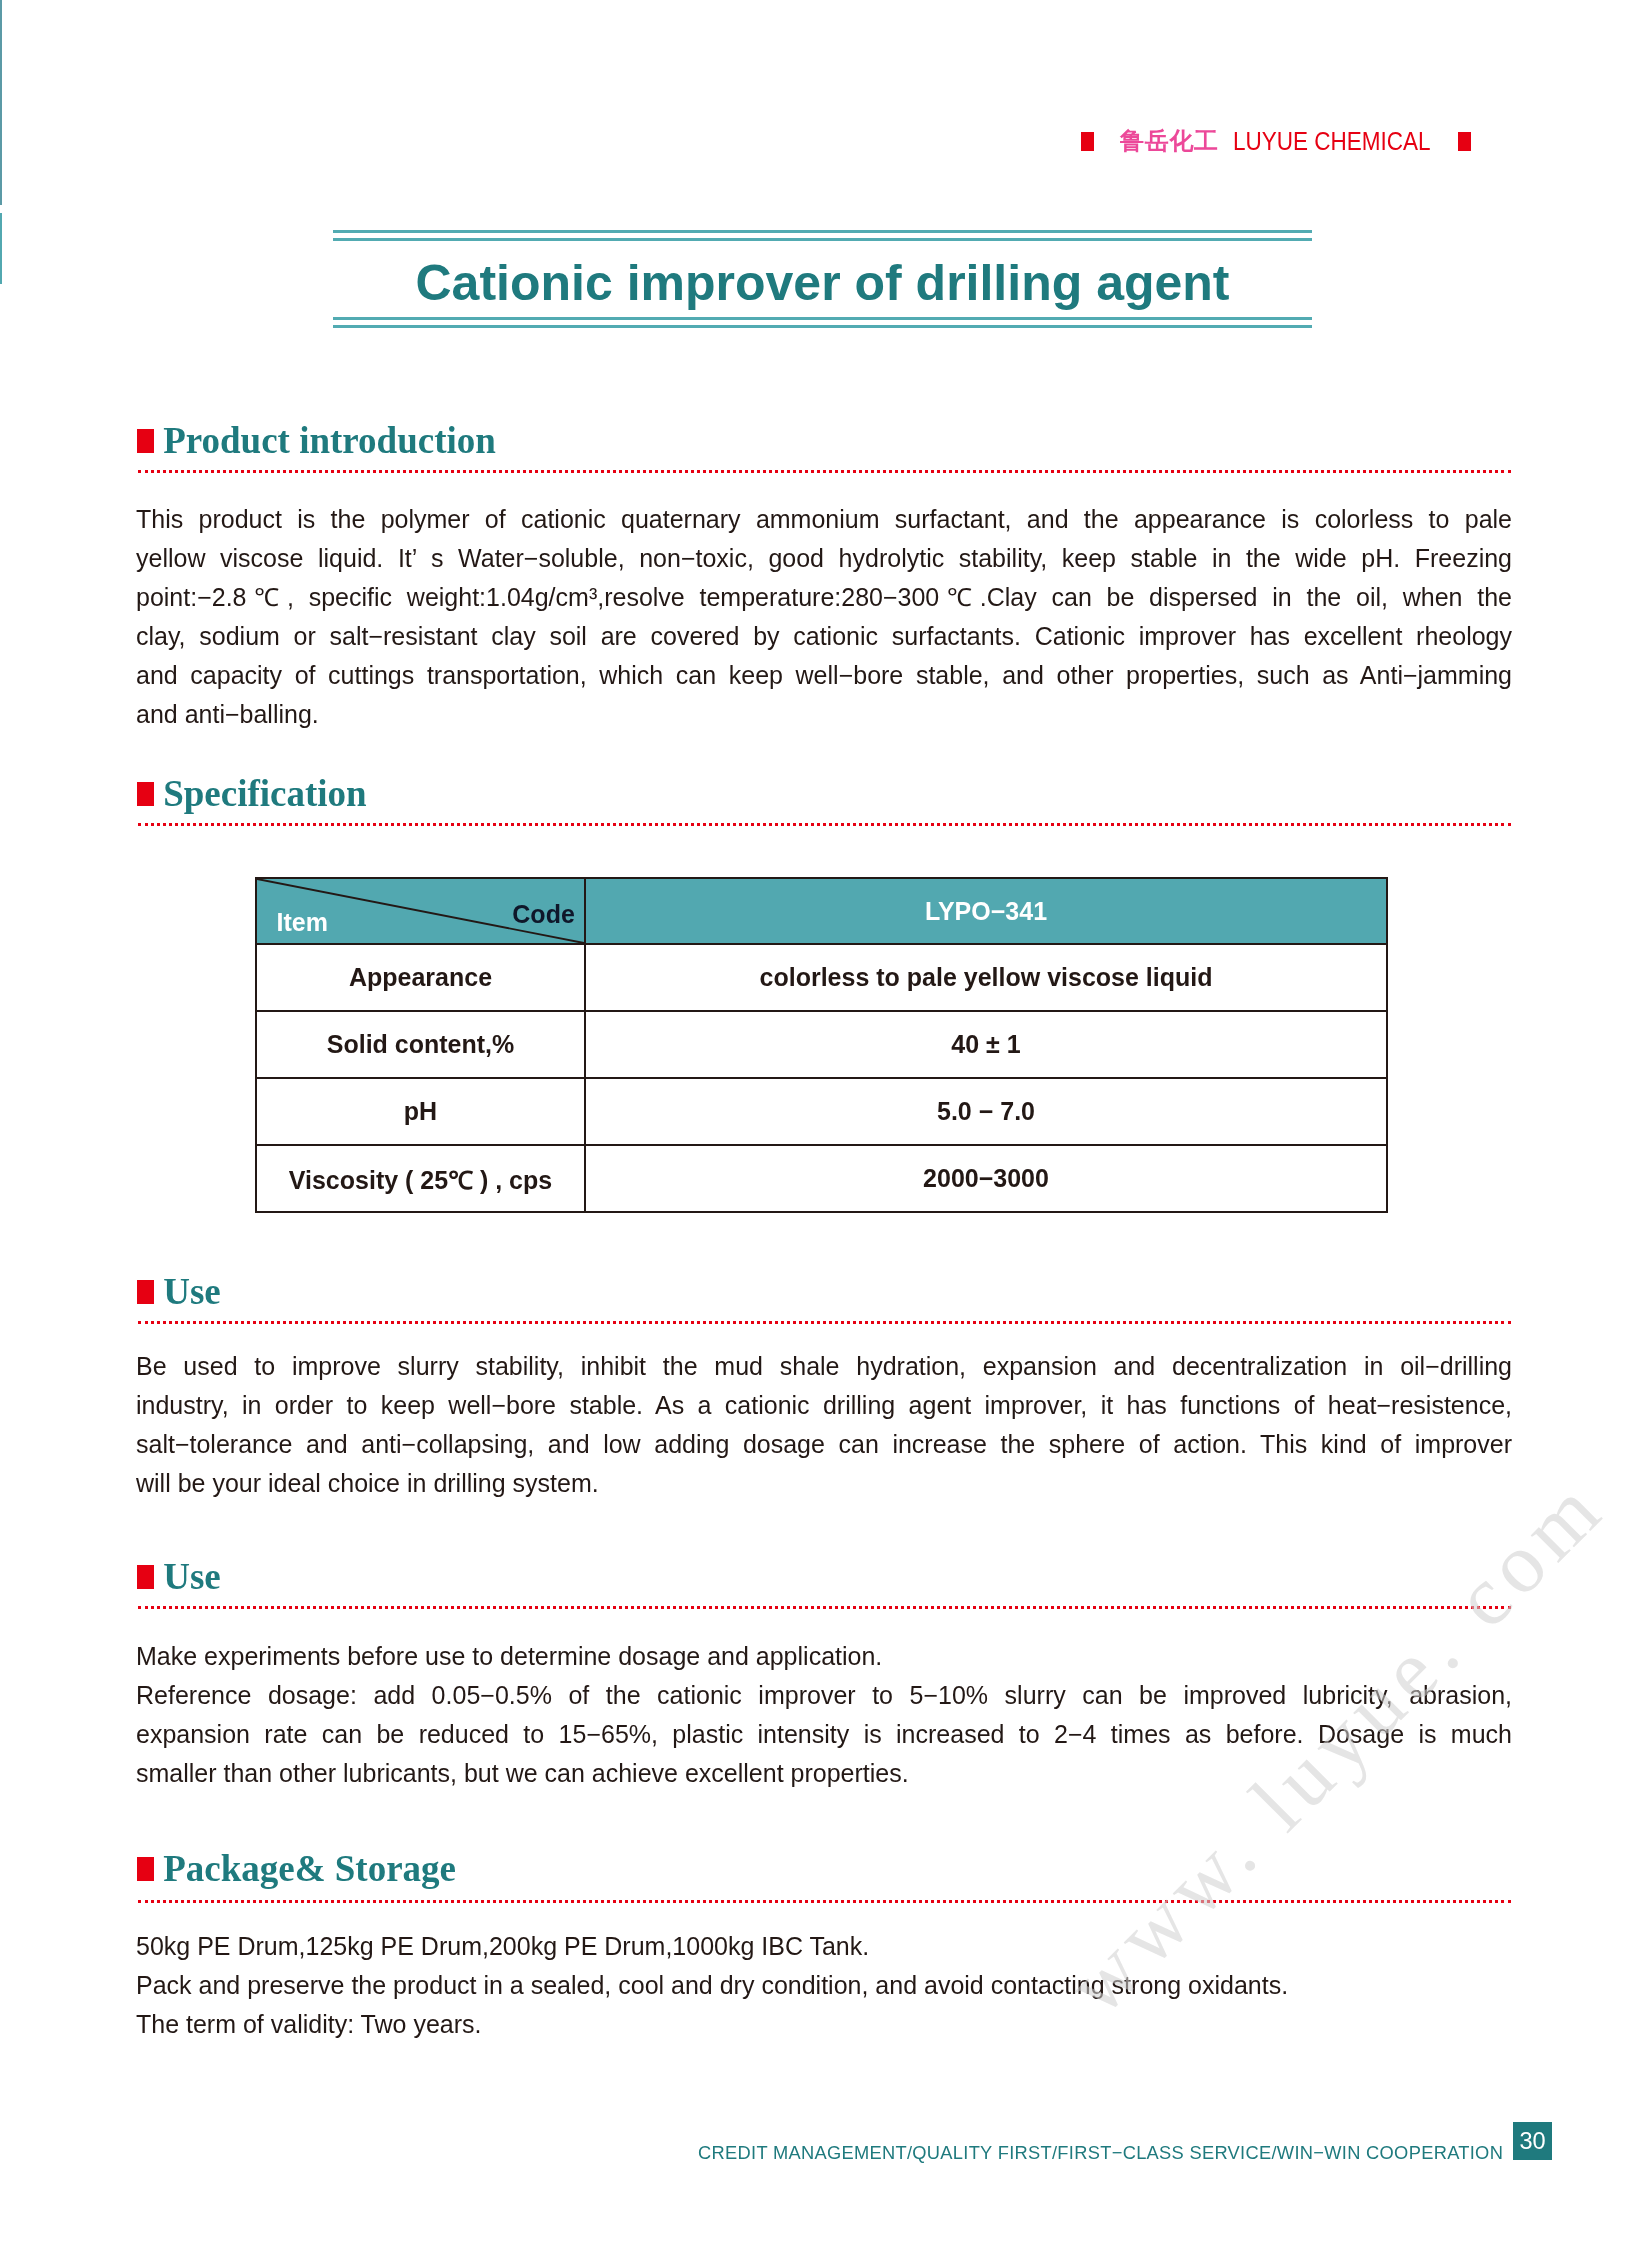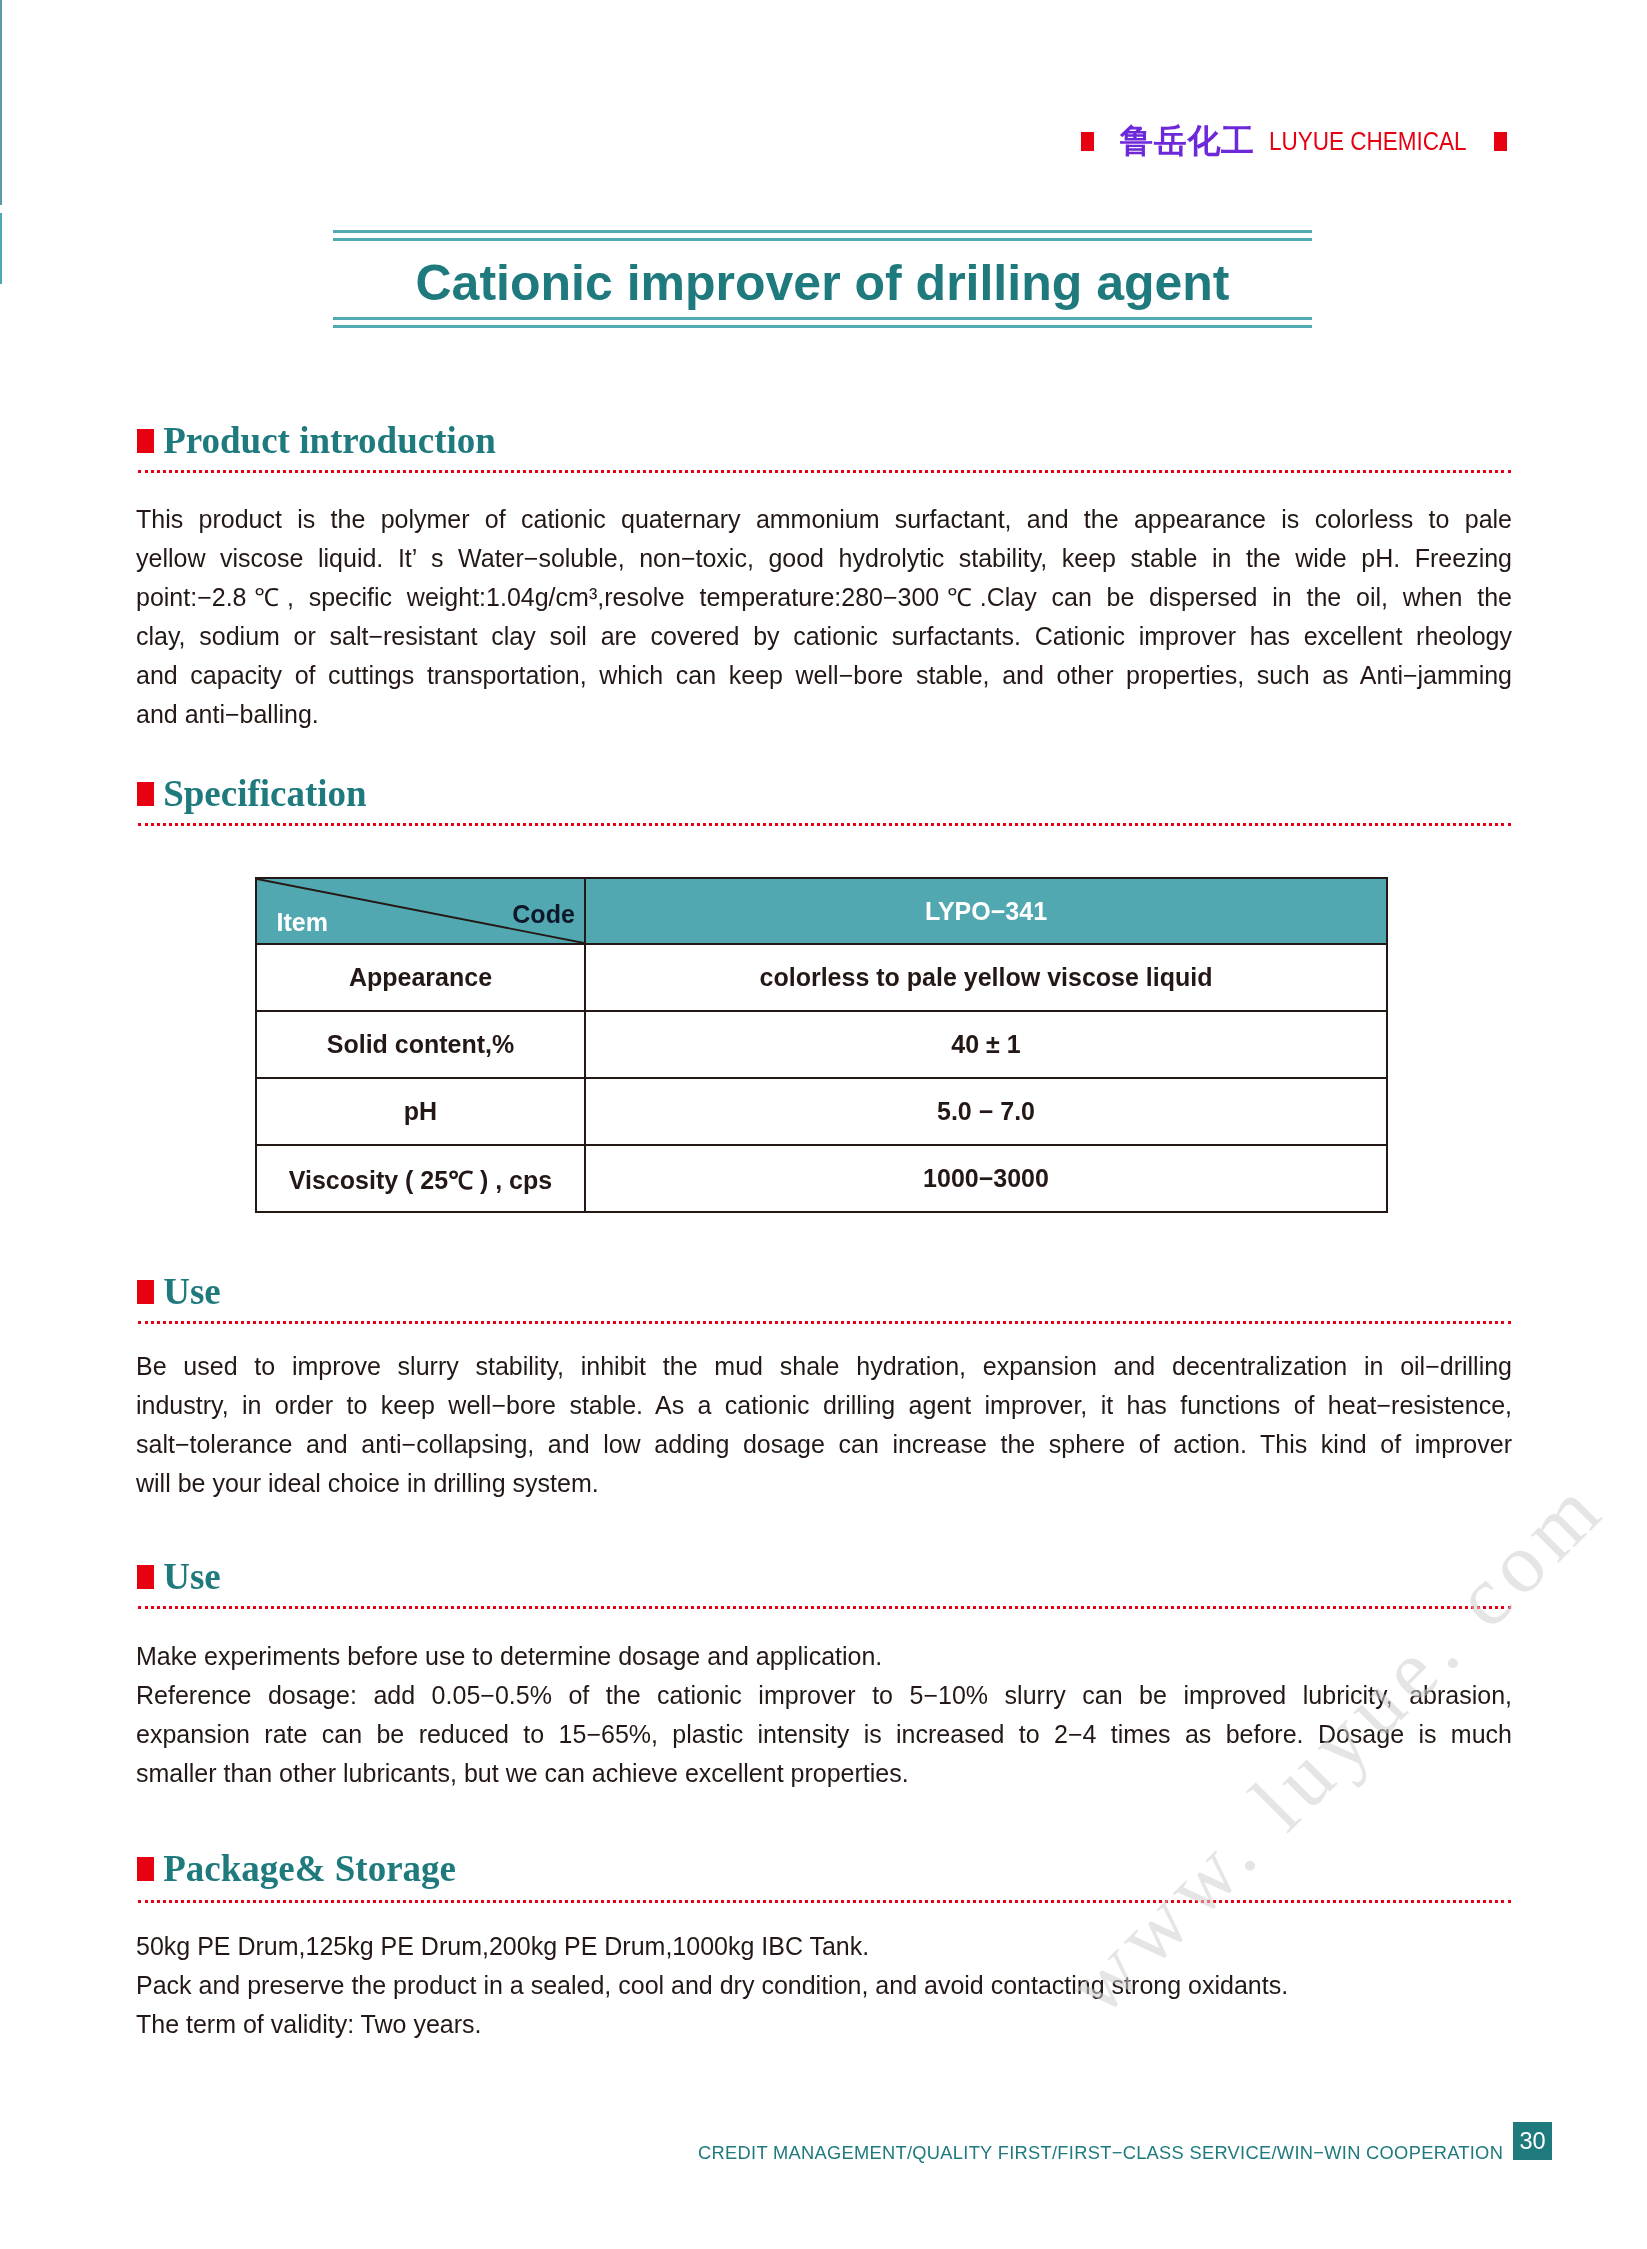--- a/index.html
+++ b/index.html
@@ -4,21 +4,21 @@
 <style>
   html, body { margin: 0; padding: 0; background: #ffffff; }
   body { width: 1647px; height: 2250px; position: relative; overflow: hidden; font-family: "Liberation Sans", sans-serif; color: #231815; }
   .edge-bar { position: absolute; left: 0; width: 2px; background: #52a8b0; }
   .edge-bar.a { top: 0; height: 205px; background: #5b9aa6; }
   .edge-bar.b { top: 213px; height: 71px; }
   .edge-bar.c { top: 0; height: 31px; background: #4d8697; }
 
   .brand { position: absolute; top: 128px; left: 1081px; display: flex; align-items: center; height: 26px; }
   .brand .sq { width: 13px; height: 19px; background: #e60012; display: inline-block; }
-  .brand .cn { color: #6d28d9; font-weight: bold; font-size: 33px; margin-left: 26px; letter-spacing: 0.7px; font-family: "DejaVu Sans", sans-serif; }
+  .brand .cn { color: #ec4899; font-weight: bold; font-size: 24px; margin-left: 26px; letter-spacing: 0.7px; font-family: "DejaVu Sans", sans-serif; }
   .brand .en { color: #e60012; font-size: 25px; margin-left: 14.4px; margin-right: 13px; transform: scaleX(0.9); transform-origin: left center; display: inline-block; }
   .brand .sq.right { margin-left: -7.9px; }
 
   .title-rule { position: absolute; left: 333px; width: 979px; height: 3.3px; background: #52abb2; }
   .main-title { position: absolute; top: 254px; left: 333px; width: 979px; text-align: center; color: #1f7a7e; font-weight: bold; font-size: 50px; letter-spacing: 0px; }
 
   .section-head { position: absolute; left: 137px; display: flex; align-items: center; font-family: Liberation Serif, serif; }
   .section-head .sq { width: 17px; height: 24px; background: #e60012; margin-right: 9.2px; }
   .section-head .label { color: #1f7a7e; font-weight: bold; font-size: 37px; }
   .dotted { position: absolute; left: 138px; width: 1373px; height: 0; border-top: 3.3px dotted #e60012; }
@@ -101,21 +101,21 @@
     <tr>
       <td class="col1">Solid content,%</td>
       <td>40 ± 1</td>
     </tr>
     <tr>
       <td class="col1">pH</td>
       <td>5.0 − 7.0</td>
     </tr>
     <tr>
       <td class="col1">Viscosity ( 25℃ ) ,  cps</td>
-      <td>1000−3000</td>
+      <td>2000−3000</td>
     </tr>
   </tbody>
 </table>
 
 <div class="section-head" style="top:1270px">
   <span class="sq"></span>
   <span class="label">Use</span>
 </div>
 <div class="dotted" style="top:1321px"></div>
 <div class="para lines" style="top:1347px">

